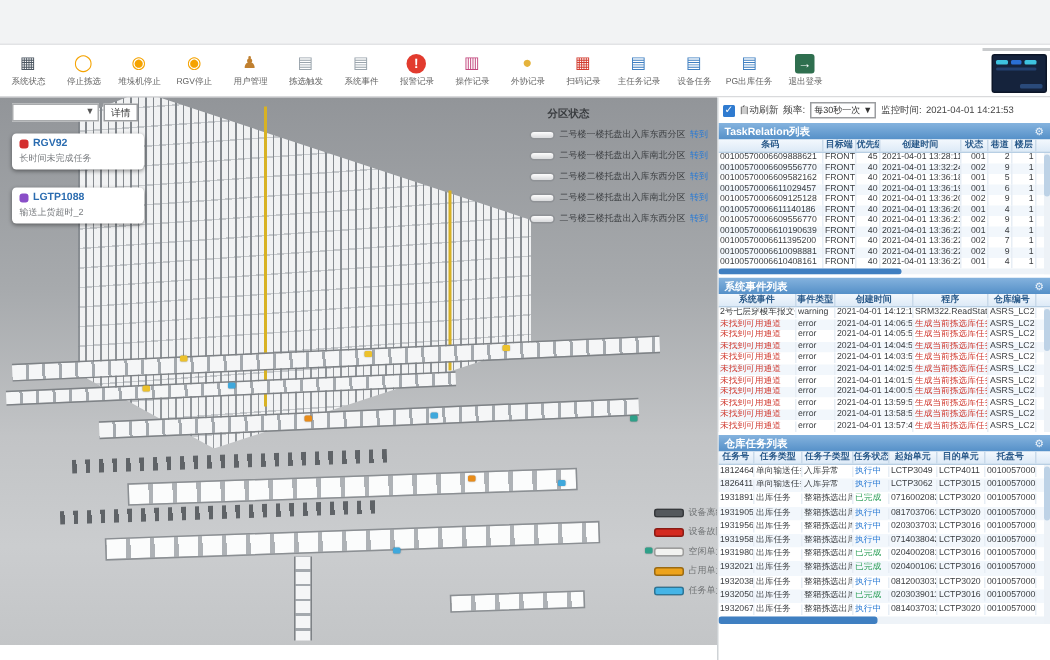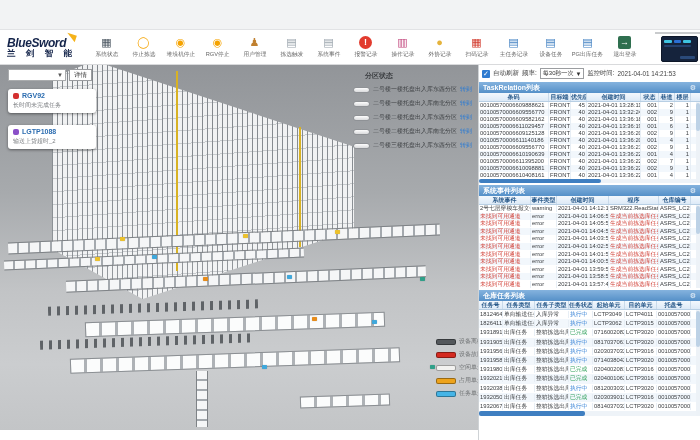--- a/index.html
+++ b/index.html
@@ -108,25 +108,20 @@
   .gap { height:2px; flex:none; background:#fff; }
 </style>
 </head>
 <body>
 
 <div class="app">
 
   <div class="topstrip"></div>
 
   <div class="toolbar">
-    <div class="logo">
-      <div class="swoosh"></div>
-      <div class="en">BlueSword</div>
-      <div class="cn">兰 剑 智 能</div>
-    </div>
     <div class="tb-items" id="tb-items">
         <div class="tb-item">
           <span class="tb-ic" style="color: rgb(74, 85, 96);">▦</span>
           <span class="tb-label">系统状态</span>
         </div>
         <div class="tb-item">
           <span class="tb-ic" style="color: rgb(245, 163, 0); font-weight: bold;">◯</span>
           <span class="tb-label">停止拣选</span>
         </div>
         <div class="tb-item">

